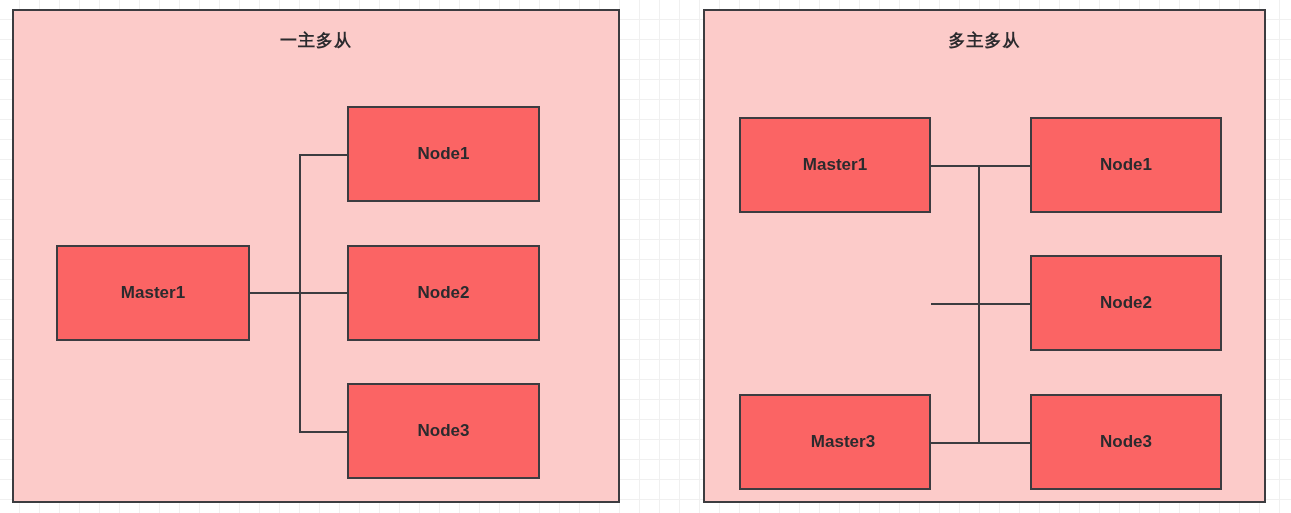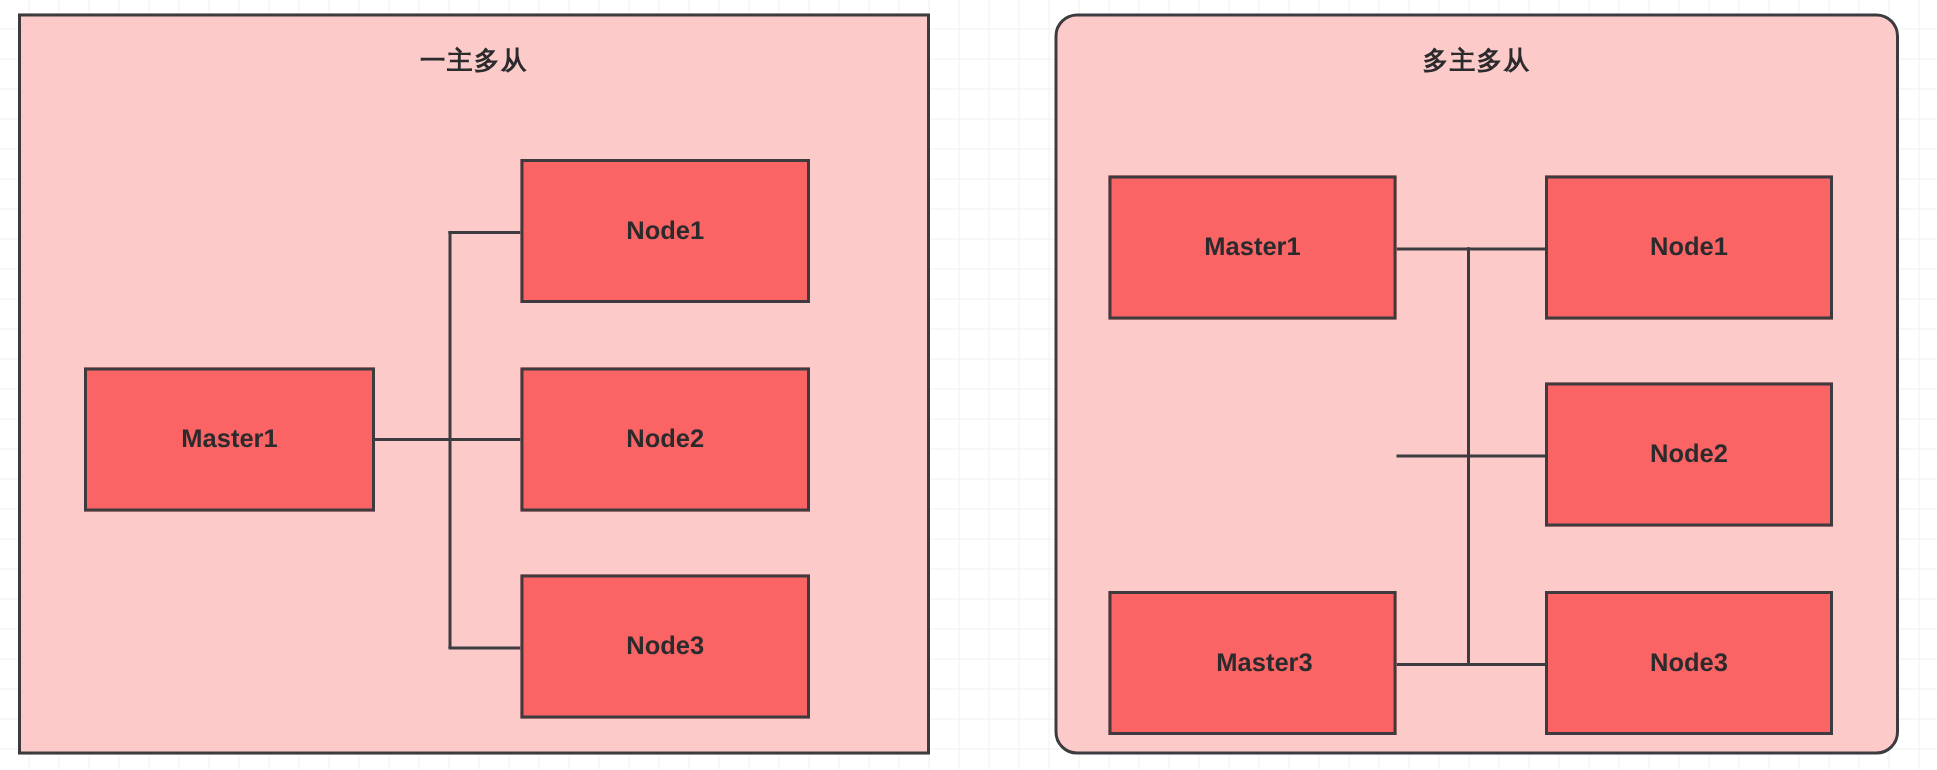--- a/index.html
+++ b/index.html
@@ -66,21 +66,21 @@
       <div class="edge edge-h" style="background: rgb(60, 60, 64); left: 236px; top: 281px; width: 50px;"></div>
       <div class="edge edge-v" style="background: rgb(60, 60, 64); left: 285px; top: 143px; height: 278px;"></div>
       <div class="edge edge-h" style="background: rgb(60, 60, 64); left: 285px; top: 143px; width: 48px;"></div>
       <div class="edge edge-h" style="background: rgb(60, 60, 64); left: 285px; top: 281px; width: 48px;"></div>
       <div class="edge edge-h" style="background: rgb(60, 60, 64); left: 285px; top: 420px; width: 48px;"></div>
       <div class="node-box" style="left: 42px; top: 234px; width: 194px; height: 96px; background: rgb(251, 100, 100); border-color: rgb(60, 60, 64); color: rgb(43, 43, 46);">Master1</div>
       <div class="node-box" style="left: 333px; top: 95px; width: 193px; height: 96px; background: rgb(251, 100, 100); border-color: rgb(60, 60, 64); color: rgb(43, 43, 46);">Node1</div>
       <div class="node-box" style="left: 333px; top: 234px; width: 193px; height: 96px; background: rgb(251, 100, 100); border-color: rgb(60, 60, 64); color: rgb(43, 43, 46);">Node2</div>
       <div class="node-box" style="left: 333px; top: 372px; width: 193px; height: 96px; background: rgb(251, 100, 100); border-color: rgb(60, 60, 64); color: rgb(43, 43, 46);">Node3</div>
     </div>
-    <div class="panel" style="left: 703px; top: 9px; width: 563px; height: 494px; background: rgb(252, 203, 201); border-color: rgb(60, 60, 64); border-radius: 15px;">
+    <div class="panel" style="left: 703px; top: 9px; width: 563px; height: 494px; background: rgb(252, 203, 201); border-color: rgb(60, 60, 64);">
       <div class="panel-title" style="top: 18px; color: rgb(43, 43, 46);">多主多从</div>
       <div class="edge edge-v" style="background: rgb(60, 60, 64); left: 273px; top: 154px; height: 277px;"></div>
       <div class="edge edge-h" style="background: rgb(60, 60, 64); left: 226px; top: 154px; width: 49px;"></div>
       <div class="edge edge-h" style="background: rgb(60, 60, 64); left: 226px; top: 292px; width: 49px;"></div>
       <div class="edge edge-h" style="background: rgb(60, 60, 64); left: 226px; top: 431px; width: 49px;"></div>
       <div class="edge edge-h" style="background: rgb(60, 60, 64); left: 273px; top: 154px; width: 52px;"></div>
       <div class="edge edge-h" style="background: rgb(60, 60, 64); left: 273px; top: 292px; width: 52px;"></div>
       <div class="edge edge-h" style="background: rgb(60, 60, 64); left: 273px; top: 431px; width: 52px;"></div>
       <div class="node-box" style="left: 34px; top: 106px; width: 192px; height: 96px; background: rgb(251, 100, 100); border-color: rgb(60, 60, 64); color: rgb(43, 43, 46);">Master1</div>
       <div class="node-box" style="left: 34px; top: 383px; width: 192px; height: 96px; background: rgb(251, 100, 100); border-color: rgb(60, 60, 64); color: rgb(43, 43, 46); padding-left: 16px;">Master3</div>

